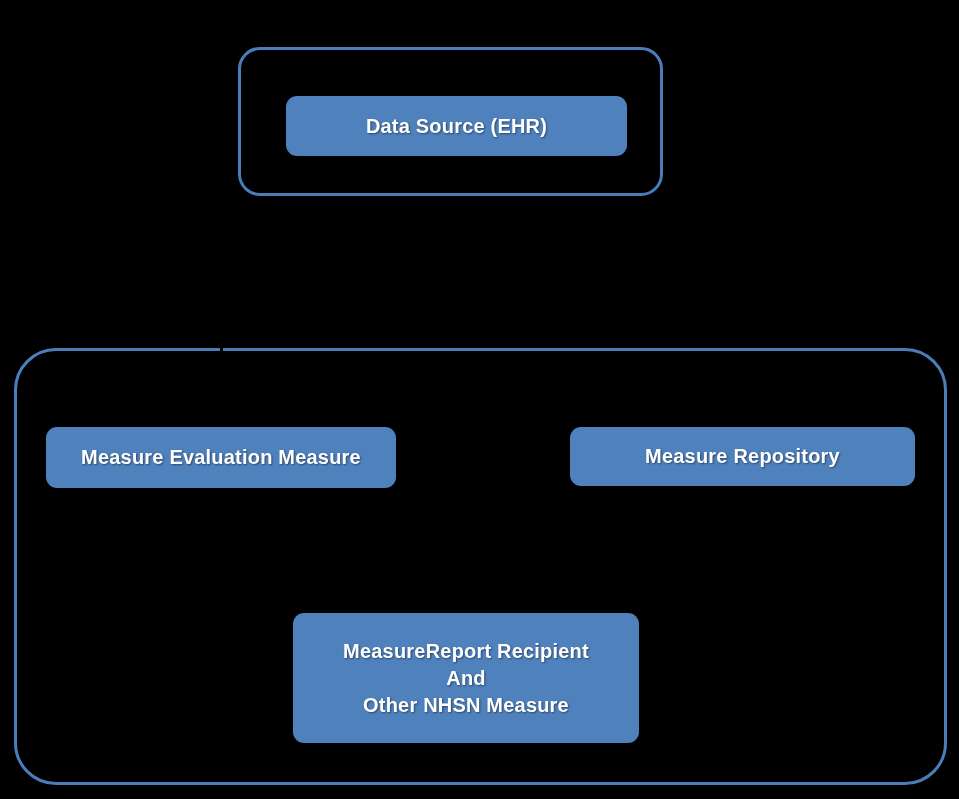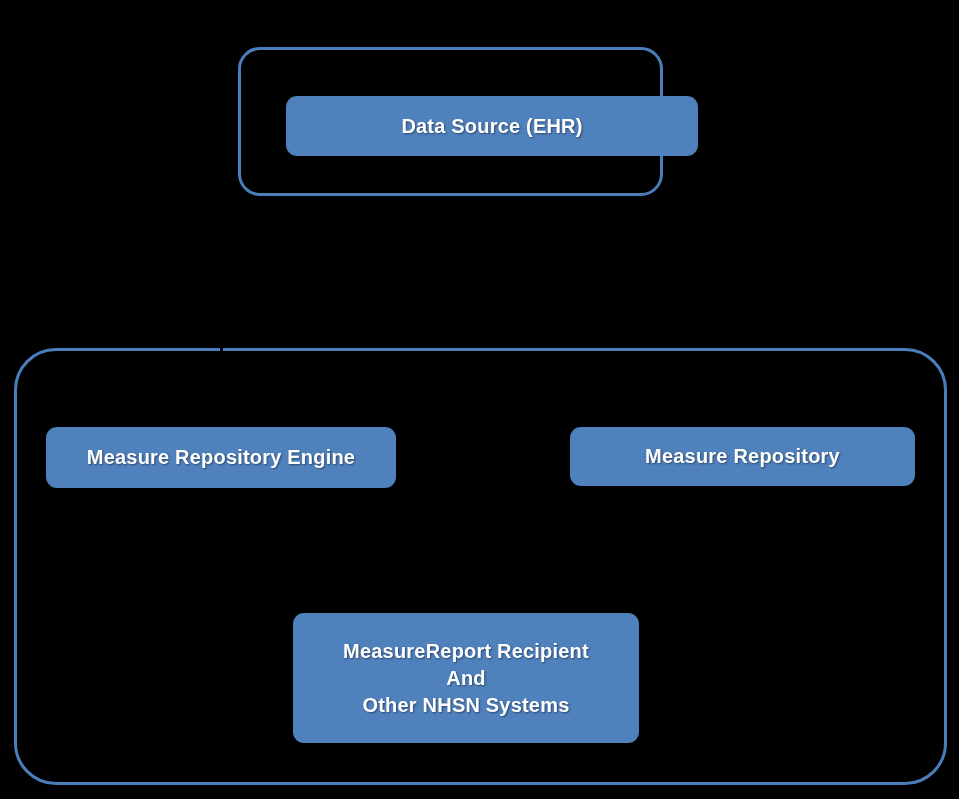--- a/index.html
+++ b/index.html
@@ -65,21 +65,21 @@
     font-size: 20px;
     line-height: 1.35;
     letter-spacing: 0.2px;
     text-shadow: 1px 1px 2px rgba(0,0,0,0.45);
     padding: 4px 10px;
   }
 
   .node-data-source {
     left: 286px;
     top: 96px;
-    width: 412px;
+    width: 341px;
     height: 60px;
   }
   .node-eval-engine {
     left: 46px;
     top: 427px;
     width: 350px;
     height: 61px;
   }
   .node-repository {
     left: 570px;
@@ -110,26 +110,26 @@
 
   <div class="container-outline container-bottom"></div>
 
   <div class="connector-tick"></div>
 
   <div class="node-box node-data-source">
     <span>Data Source (EHR)</span>
   </div>
 
   <div class="node-box node-eval-engine">
-    <span>Measure Repository Engine</span>
+    <span>Measure Evaluation Measure</span>
   </div>
 
   <div class="node-box node-repository">
     <span>Measure Repository</span>
   </div>
 
   <div class="node-box node-recipient">
     <span class="line">MeasureReport Recipient</span>
     <span class="line">And</span>
-    <span class="line">Other NHSN Systems</span>
+    <span class="line">Other NHSN Measure</span>
   </div>
 
 </div>
 
 </body></html>

